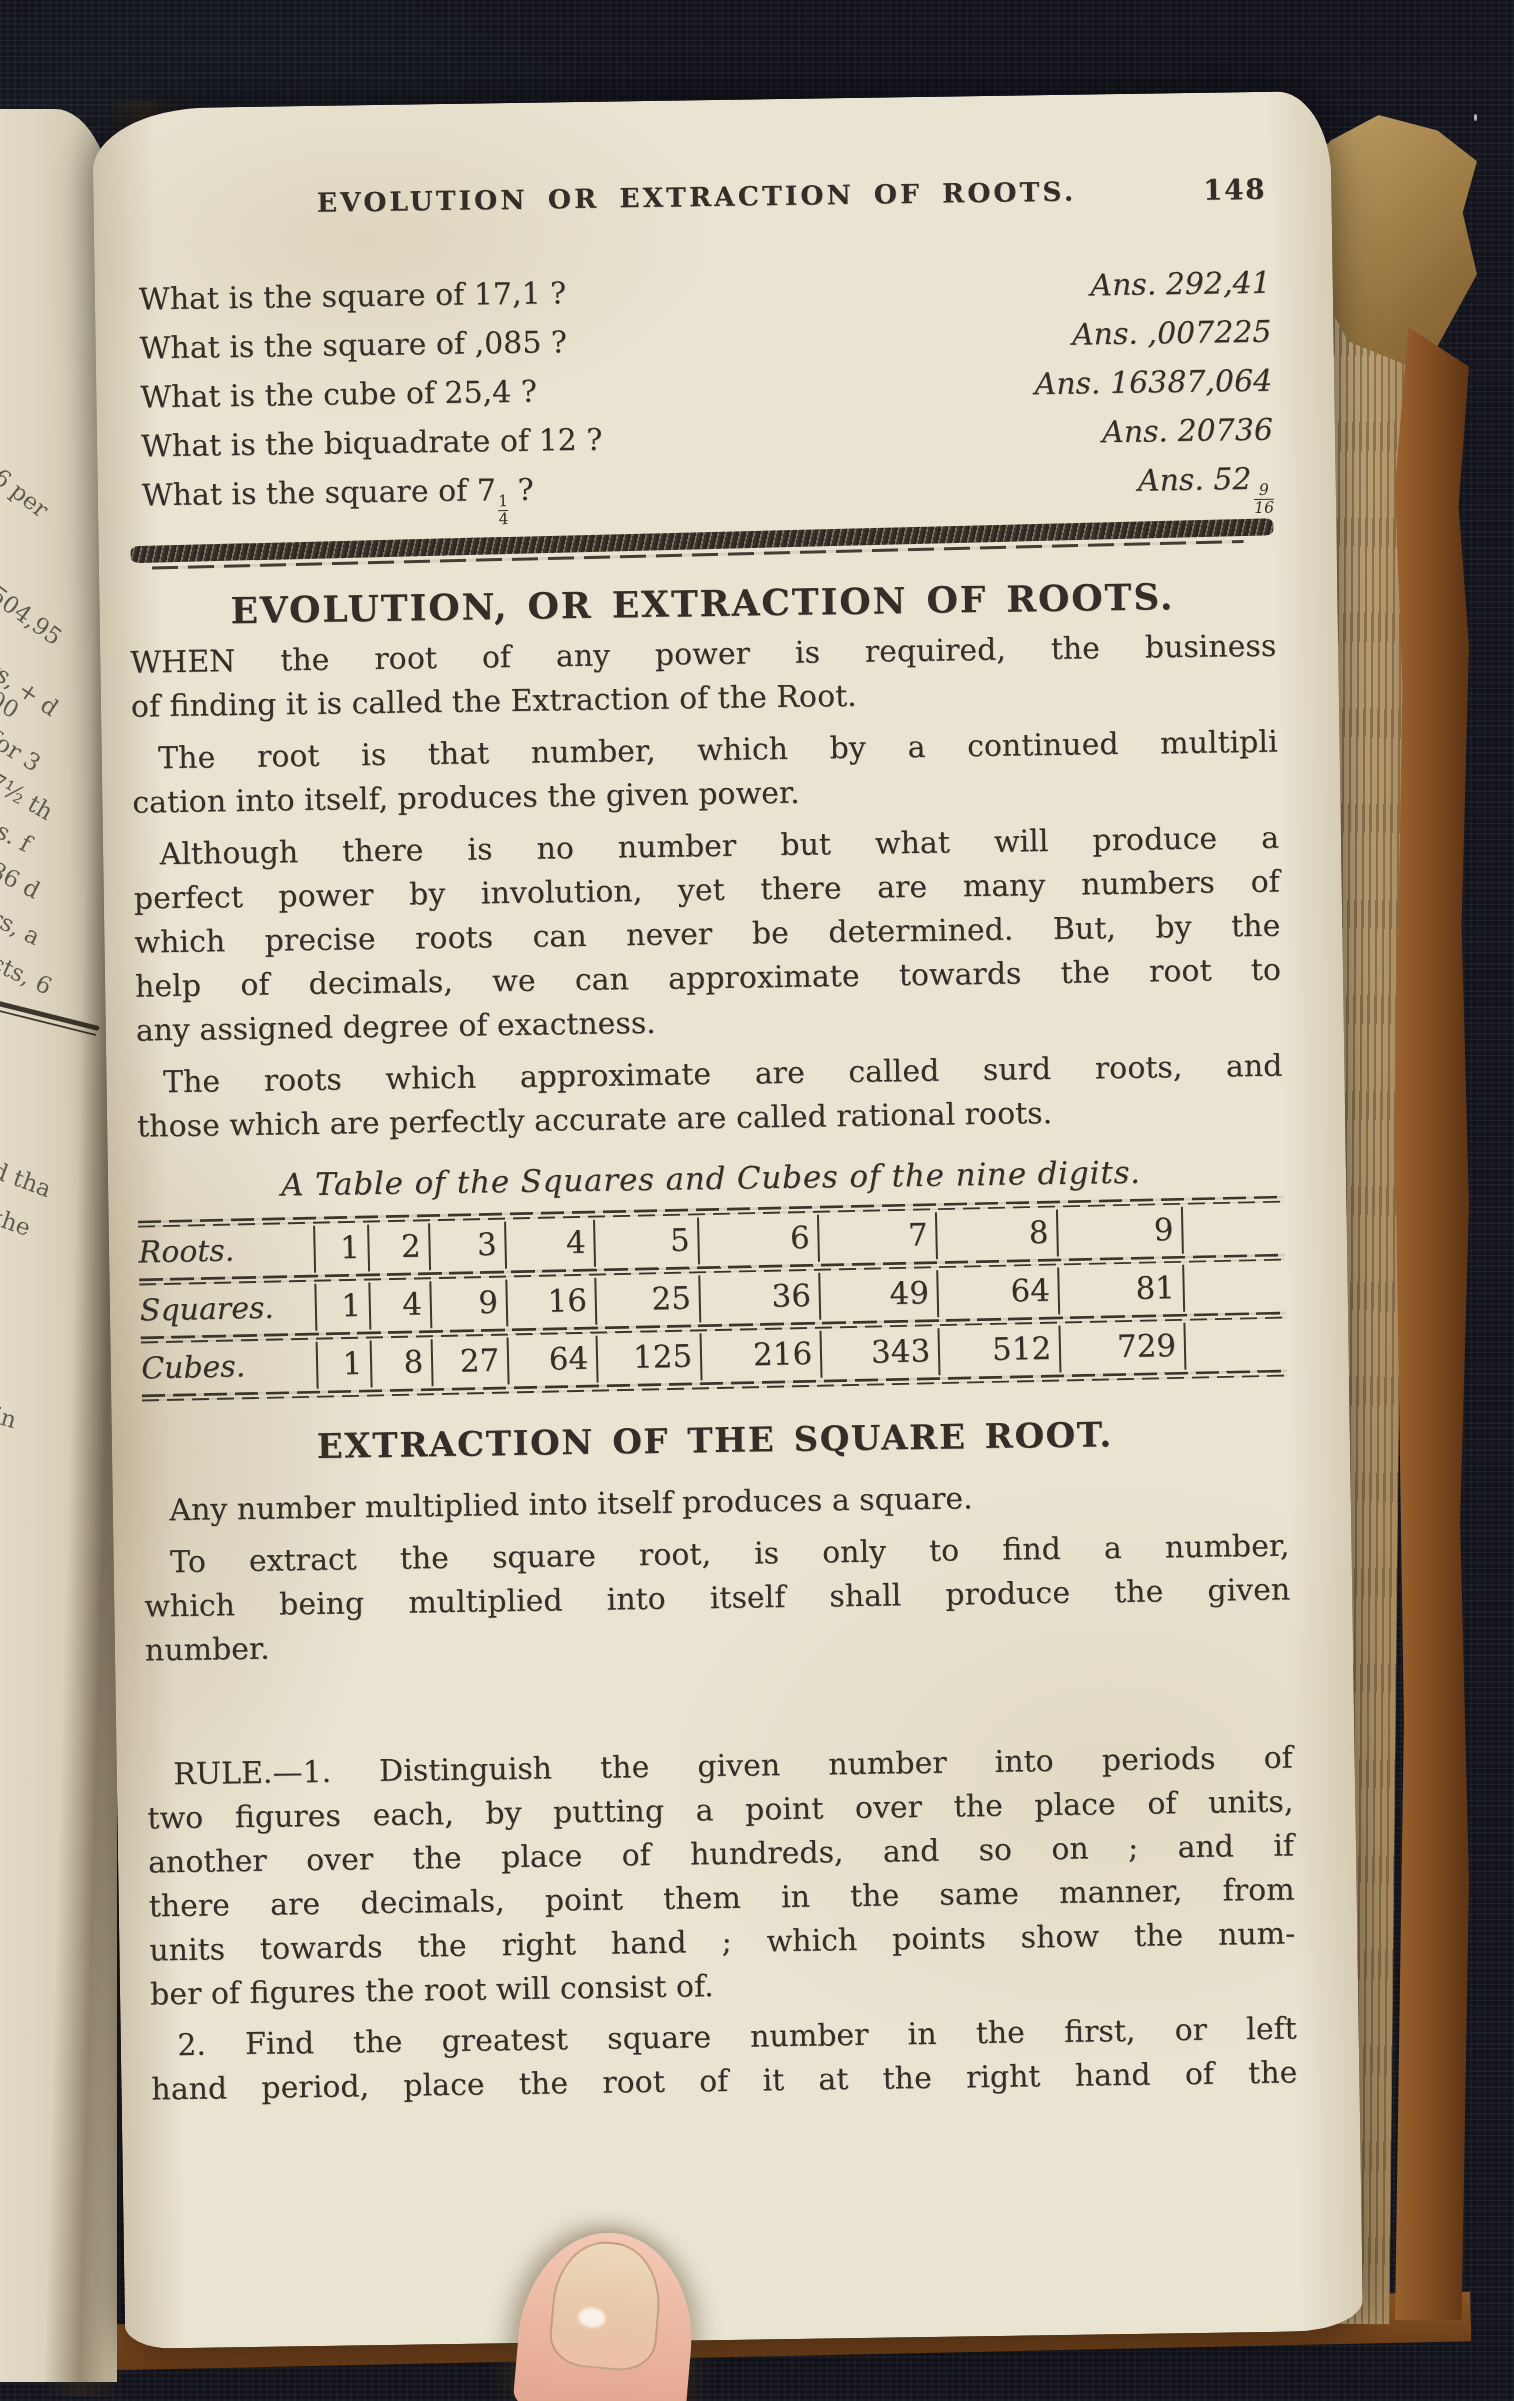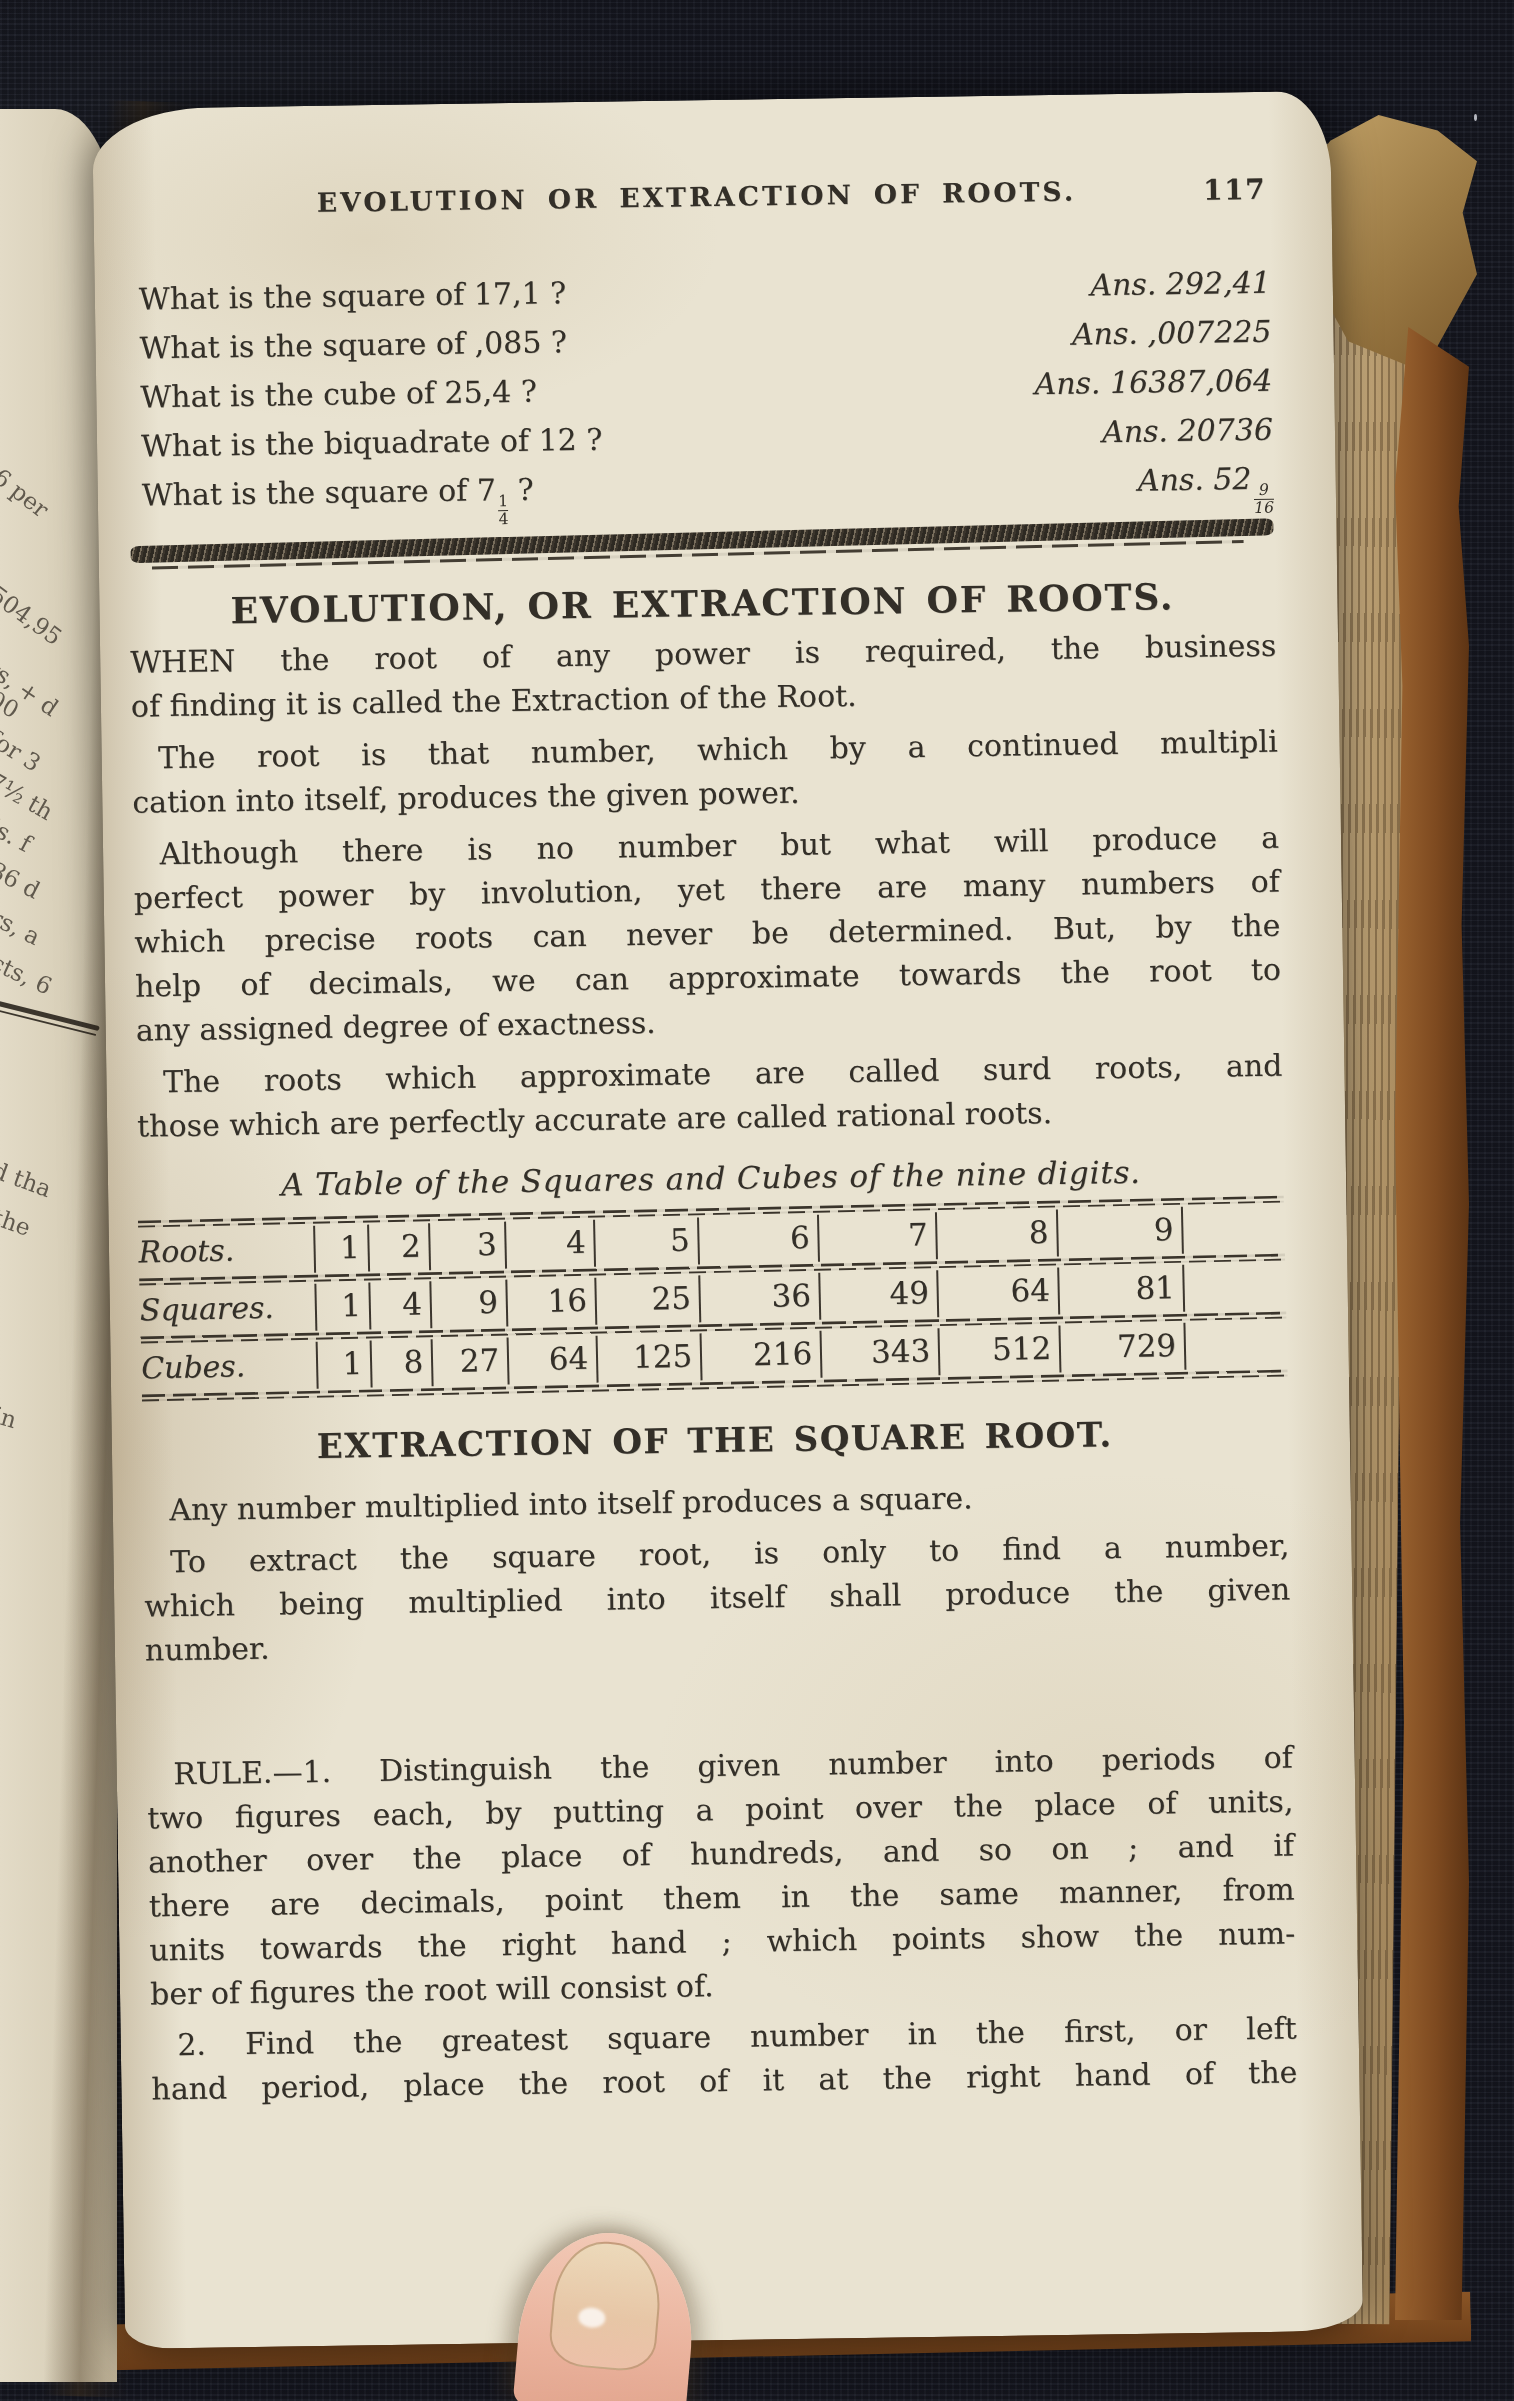--- a/index.html
+++ b/index.html
@@ -163,21 +163,21 @@
     <span class="fragment" style="left:-1.6px;top:1094px;transform:rotate(19deg);">the</span>
     <span class="fragment" style="left:-1.6px;top:1292px;transform:rotate(16deg);">in</span>
   </div>
   <div class="gutter"></div>
 
   <div class="page">
     <div class="page-inner">
 
       <div class="running-head">
         <span class="running-title">EVOLUTION OR EXTRACTION OF ROOTS.</span>
-        <span class="page-number">117</span>
+        <span class="page-number">148</span>
       </div>
 
       <div>
         <div class="exrow">
           <span class="q">What is the square of 17,1 ?</span>
           <span class="a">Ans. 292,41</span>
         </div>
         <div class="exrow">
           <span class="q">What is the square of ,085 ?</span>
           <span class="a">Ans. ,007225</span>

